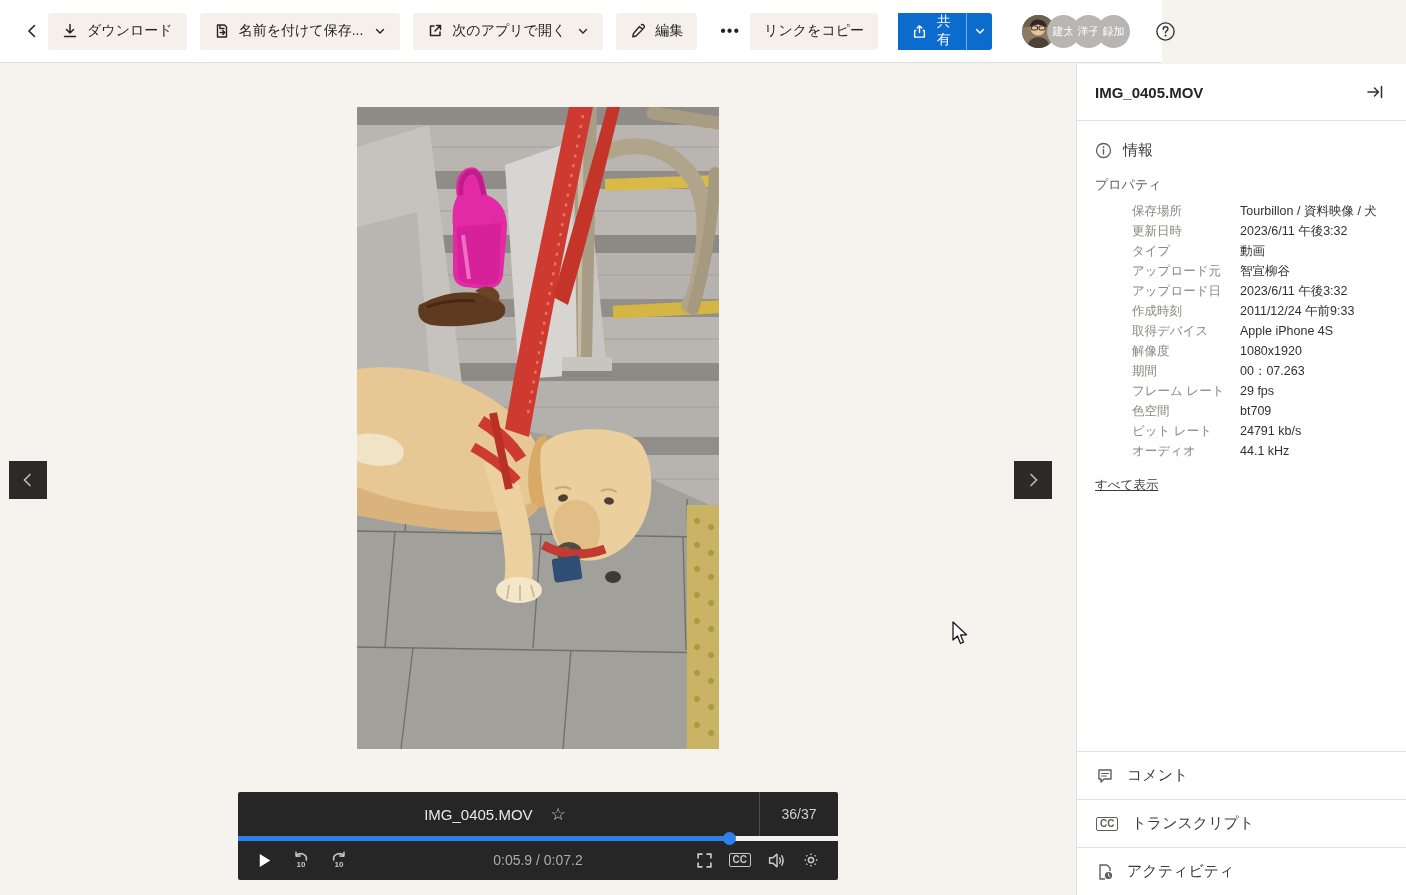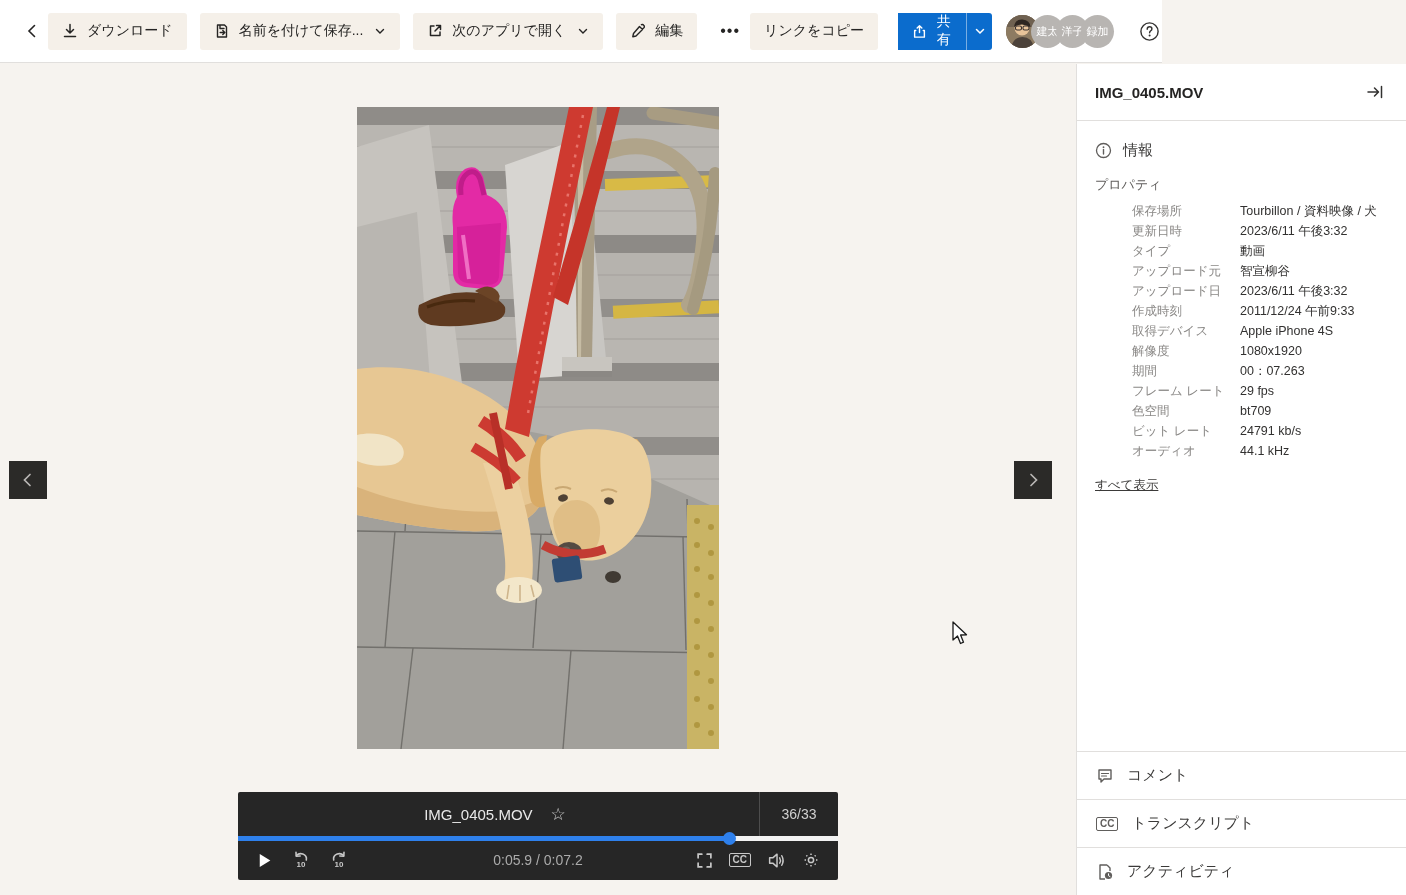--- a/index.html
+++ b/index.html
@@ -24,21 +24,21 @@
   .tb-btn {
     height:37px; background:#f5f0e9; border:none; border-radius:3px;
     display:flex; align-items:center; gap:9px; padding:0 14px;
     font-size:14px; color:#252423; margin-right:13px; cursor:pointer;
     font-family:inherit; white-space:nowrap;
   }
   .tb-btn .chev { margin-left:2px; }
   .more-btn { background:none; margin-right:0; padding:0 10px; font-size:16px; letter-spacing:1px; }
   .tb-right { margin-left:auto; display:flex; align-items:center; }
   .copylink-btn { margin-right:10px; }
-  .share-split { display:flex; height:37px; border-radius:3px; overflow:hidden; margin-right:14px;padding-left:10px; }
+  .share-split { display:flex; height:37px; border-radius:3px; overflow:hidden; margin-right:30px;padding-left:10px; }
   .share-main {
     display:flex; align-items:center; gap:8px; padding:0 14px;
     background:#0b6ccd; color:#fff; border:none; font-size:14px; cursor:pointer; font-family:inherit;
   }
   .share-chev {
     width:29px; background:#0b6ccd; border:none; border-left:1px solid rgba(255,255,255,.45);
     color:#fff; display:flex; align-items:center; justify-content:center; cursor:pointer;
   }
   .avatars { display:flex; align-items:center; margin-right:21px; }
   .avatar {
@@ -400,21 +400,21 @@
       </svg>
   </span>
 </button>
 
 <div class="player">
   <div class="player-top">
     <div class="player-title-wrap">
       <span class="player-title">IMG_0405.MOV</span>
       <button class="star">☆</button>
     </div>
-    <div class="player-counter">36/33</div>
+    <div class="player-counter">36/37</div>
   </div>
 
   <div class="progress">
     <div class="progress-fill" style="width: 82%;"></div>
     <div class="progress-thumb" style="left: calc(82% - 7px);"></div>
   </div>
 
   <div class="player-controls">
     <span class="ptime">0:05.9 / 0:07.2</span>
     <div class="pc-left">

